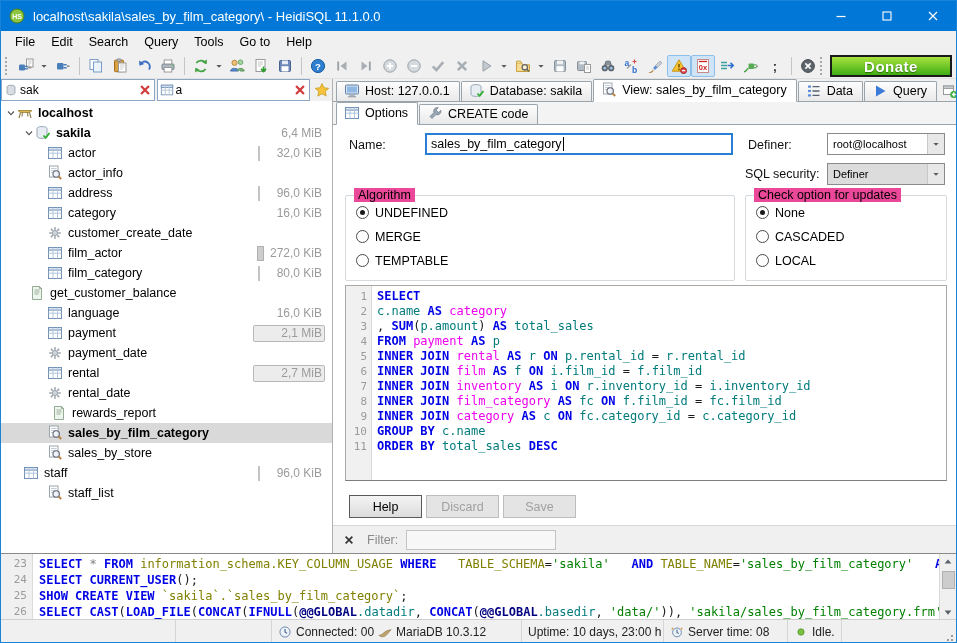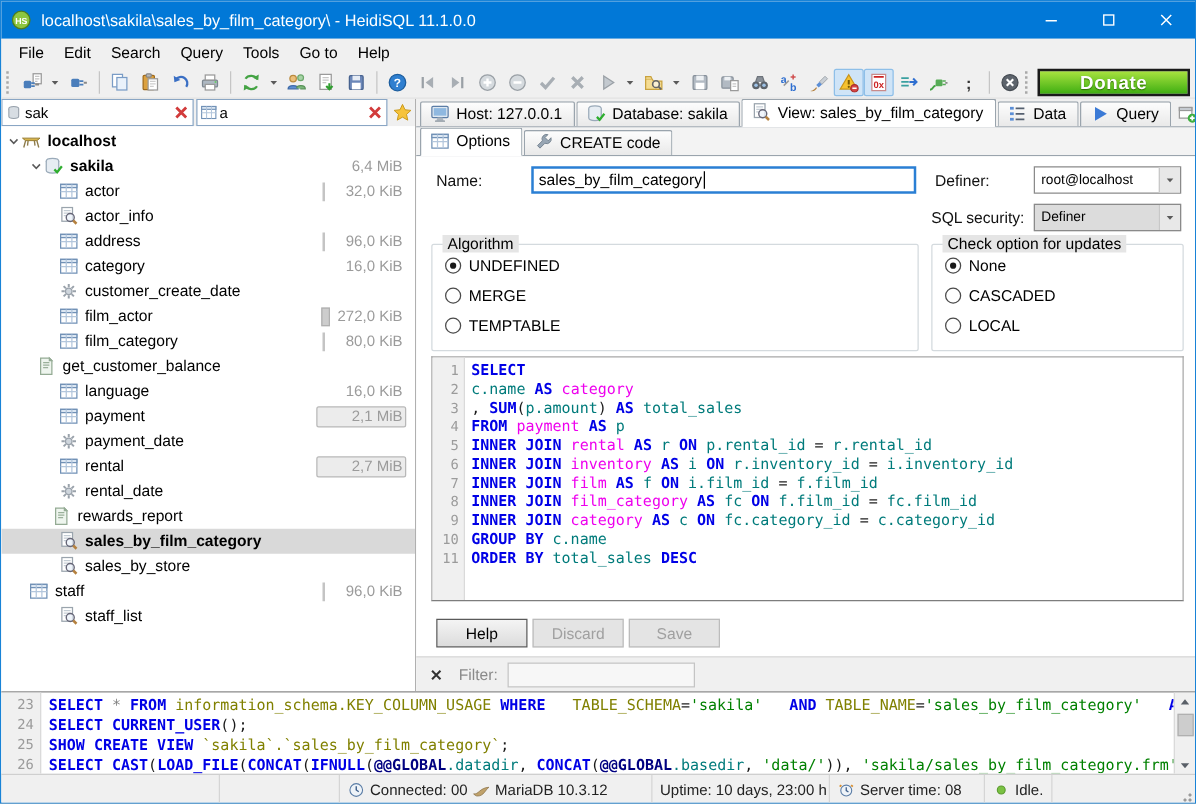--- a/index.html
+++ b/index.html
@@ -56,21 +56,21 @@
 .fld-label { position:absolute; font-size:12.5px; color:#111; }
 .name-input { position:absolute; left:92px; top:8px; width:308px; height:22px; border:2px solid #2a7fd4; background:#fff; display:flex; align-items:center; padding-left:4px; font-size:12.5px; }
 .caret { display:inline-block; width:1px; height:14px; background:#000; margin-left:1px; }
 .combo { position:absolute; height:22px; border:1px solid #8a8a8a; display:flex; align-items:center; font-size:11px; }
 .combo .cval { flex:1; padding-left:5px; white-space:nowrap; overflow:hidden; }
 .combo .carrow { width:17px; height:100%; display:flex; align-items:center; justify-content:center; border-left:1px solid #c8c8c8; background:#e8e8e8; }
 .combo.white { background:#fff; }
 .combo.grey { background:#dcdcdc; }
 
 .groupbox { position:absolute; border:1px solid #d4dade; border-radius:2px; }
-.gb-title { position:absolute; top:-8px; left:8px; background:#e5e5e5; padding:0 4px; font-size:12.5px; }
+.gb-title { position:absolute; top:-8px; left:8px; background:#ec4899; padding:0 4px; font-size:12.5px; }
 .radio-row { display:flex; align-items:center; gap:6px; margin:9px 0 0 10px; height:15px; }
 .radio { width:13px; height:13px; border:1px solid #4a4a4a; border-radius:50%; background:#fff; position:relative; flex:0 0 auto; }
 .radio.checked::after { content:""; position:absolute; inset:3px; background:#1a1a1a; border-radius:50%; }
 .radio-lbl { font-size:12.5px; }
 
 .editor { position:absolute; left:12px; top:160px; width:602px; height:196px; border:1px solid #a8a8a8; border-bottom:1px solid #7d7d7d; background:#fff; display:flex; overflow:hidden; font-family:"DejaVu Sans Mono","Liberation Mono",monospace; font-size:12px; }
 .gutter { width:26px; background:#f0f0f0; border-right:1px solid #dadada; flex:0 0 auto; padding-top:3px; }
 .gutter div { height:15px; line-height:15px; text-align:right; padding-right:4px; color:#9b9b9b; font-size:11px; }
 .code { flex:1; padding:3px 0 0 5px; overflow:hidden; }
 .code div { height:15px; line-height:15px; white-space:pre; }
@@ -675,21 +675,21 @@
             <span class="icon">
               <svg width="16" height="16" viewBox="0 0 16 16">
                 <g stroke="#9aa2ab" stroke-width="1.6">
                   <path d="M8 2.2v2.6M8 11.2v2.6M2.2 8h2.6M11.2 8h2.6M3.9 3.9l1.8 1.8M10.3 10.3l1.8 1.8M12.1 3.9l-1.8 1.8M3.9 12.1l1.8-1.8"></path>
                 </g>
                 <circle cx="8" cy="8" r="2.6" fill="#cfd6dd" stroke="#9aa2ab"></circle>
               </svg>
             </span>
             <span class="lbl">rental_date</span>
           </div>
-          <div class="trow" style="padding-left: 40px;">
+          <div class="trow" style="padding-left: 50px;">
             <span class="icon">
               <svg width="16" height="16" viewBox="0 0 16 16">
                 <path d="M3.5 1.5h7l2 2v11h-9z" fill="#eef5ee" stroke="#94ab94"></path>
                 <path d="M5.5 5h5M5.5 7h5M5.5 9h4" stroke="#9ab09a"></path>
                 <path d="M10.5 1.5v2h2z" fill="#c9d9c9" stroke="#94ab94"></path>
               </svg>
             </span>
             <span class="lbl">rewards_report</span>
           </div>
           <div class="trow selected" style="padding-left: 46px;">
@@ -904,22 +904,22 @@
               <div>9</div>
               <div>10</div>
               <div>11</div>
             </div>
           <div class="code" id="editor-code">
               <div><span class="kw">SELECT</span></div>
               <div><span class="id">c.name</span><span class="pl"> </span><span class="kw">AS</span><span class="pl"> </span><span class="tbl">category</span></div>
               <div><span class="pl">, </span><span class="kw">SUM</span><span class="pl">(</span><span class="id">p.amount</span><span class="pl">) </span><span class="kw">AS</span><span class="pl"> </span><span class="id">total_sales</span></div>
               <div><span class="kw">FROM</span><span class="pl"> </span><span class="tbl">payment</span><span class="pl"> </span><span class="kw">AS</span><span class="pl"> </span><span class="id">p</span></div>
               <div><span class="kw">INNER JOIN</span><span class="pl"> </span><span class="tbl">rental</span><span class="pl"> </span><span class="kw">AS</span><span class="pl"> </span><span class="id">r</span><span class="pl"> </span><span class="kw">ON</span><span class="pl"> </span><span class="id">p.rental_id</span><span class="pl"> = </span><span class="id">r.rental_id</span></div>
+              <div><span class="kw">INNER JOIN</span><span class="pl"> </span><span class="tbl">film</span><span class="pl"> </span><span class="kw">AS</span><span class="pl"> </span><span class="id">f</span><span class="pl"> </span><span class="kw">ON</span><span class="pl"> </span><span class="id">i.film_id</span><span class="pl"> = </span><span class="id">f.film_id</span></div>
               <div><span class="kw">INNER JOIN</span><span class="pl"> </span><span class="tbl">inventory</span><span class="pl"> </span><span class="kw">AS</span><span class="pl"> </span><span class="id">i</span><span class="pl"> </span><span class="kw">ON</span><span class="pl"> </span><span class="id">r.inventory_id</span><span class="pl"> = </span><span class="id">i.inventory_id</span></div>
-              <div><span class="kw">INNER JOIN</span><span class="pl"> </span><span class="tbl">film</span><span class="pl"> </span><span class="kw">AS</span><span class="pl"> </span><span class="id">f</span><span class="pl"> </span><span class="kw">ON</span><span class="pl"> </span><span class="id">i.film_id</span><span class="pl"> = </span><span class="id">f.film_id</span></div>
               <div><span class="kw">INNER JOIN</span><span class="pl"> </span><span class="tbl">film_category</span><span class="pl"> </span><span class="kw">AS</span><span class="pl"> </span><span class="id">fc</span><span class="pl"> </span><span class="kw">ON</span><span class="pl"> </span><span class="id">f.film_id</span><span class="pl"> = </span><span class="id">fc.film_id</span></div>
               <div><span class="kw">INNER JOIN</span><span class="pl"> </span><span class="tbl">category</span><span class="pl"> </span><span class="kw">AS</span><span class="pl"> </span><span class="id">c</span><span class="pl"> </span><span class="kw">ON</span><span class="pl"> </span><span class="id">fc.category_id</span><span class="pl"> = </span><span class="id">c.category_id</span></div>
               <div><span class="kw">GROUP BY</span><span class="pl"> </span><span class="id">c.name</span></div>
               <div><span class="kw">ORDER BY</span><span class="pl"> </span><span class="id">total_sales</span><span class="pl"> </span><span class="kw">DESC</span></div>
             </div>
         </div>
 
         <div class="btn primary" style="left:16px;">Help</div>
         <div class="btn disabled" style="left:93px;">Discard</div>
         <div class="btn disabled" style="left:170px;">Save</div>

